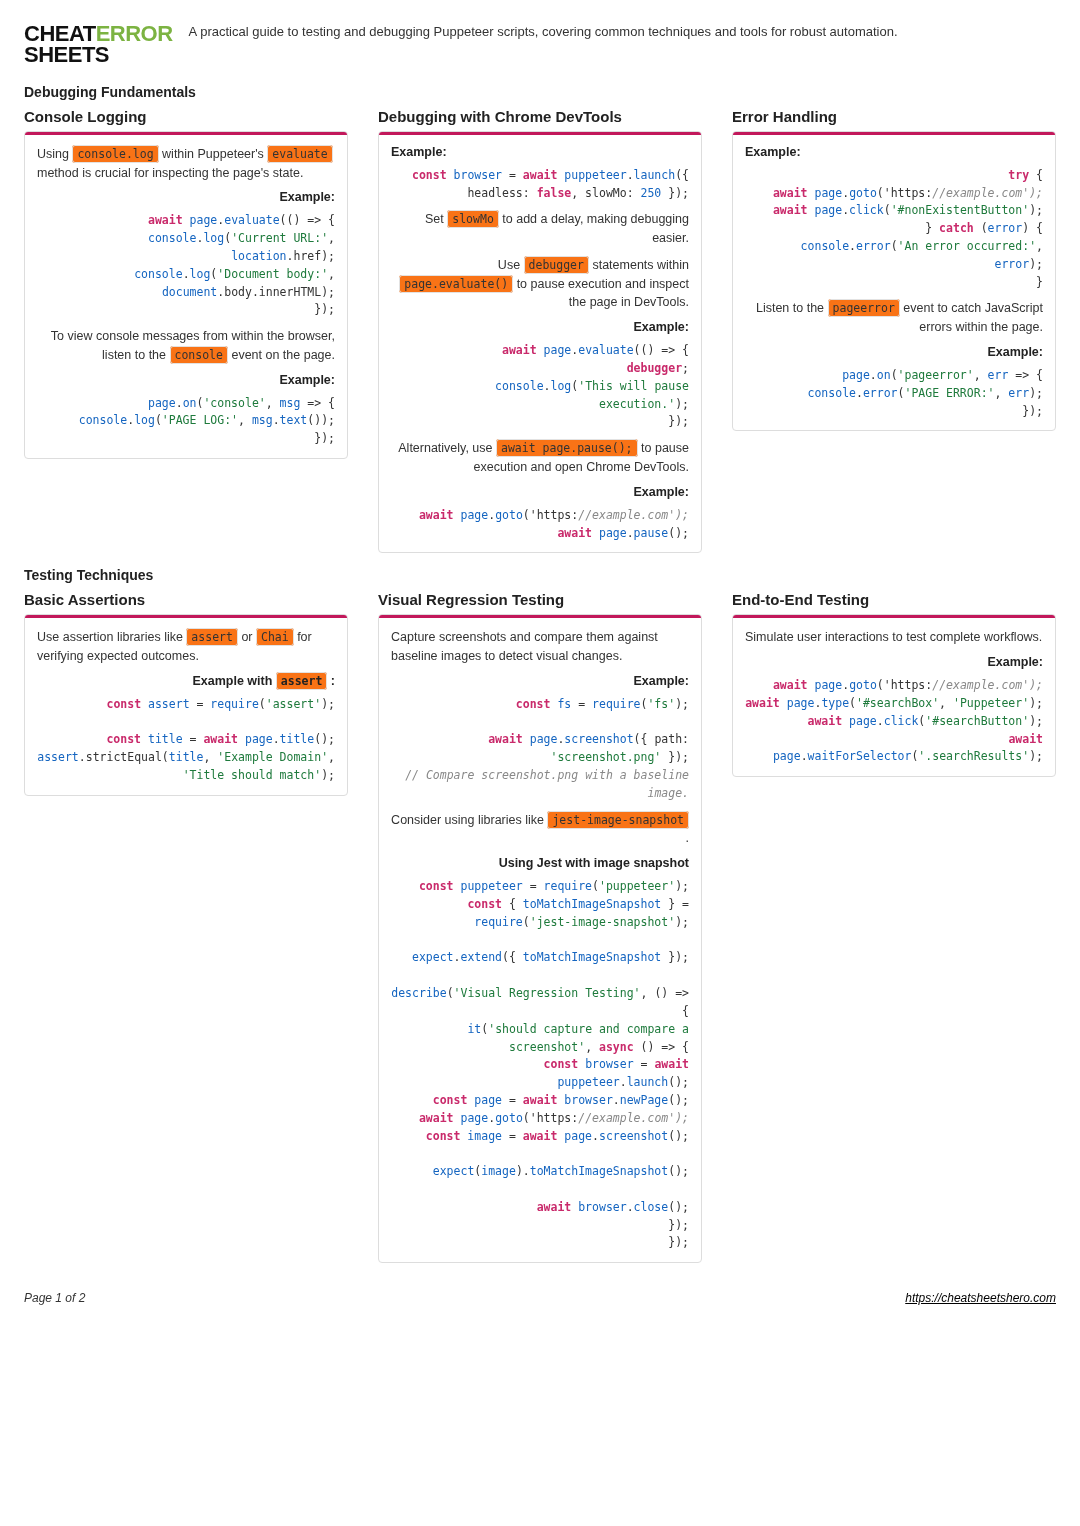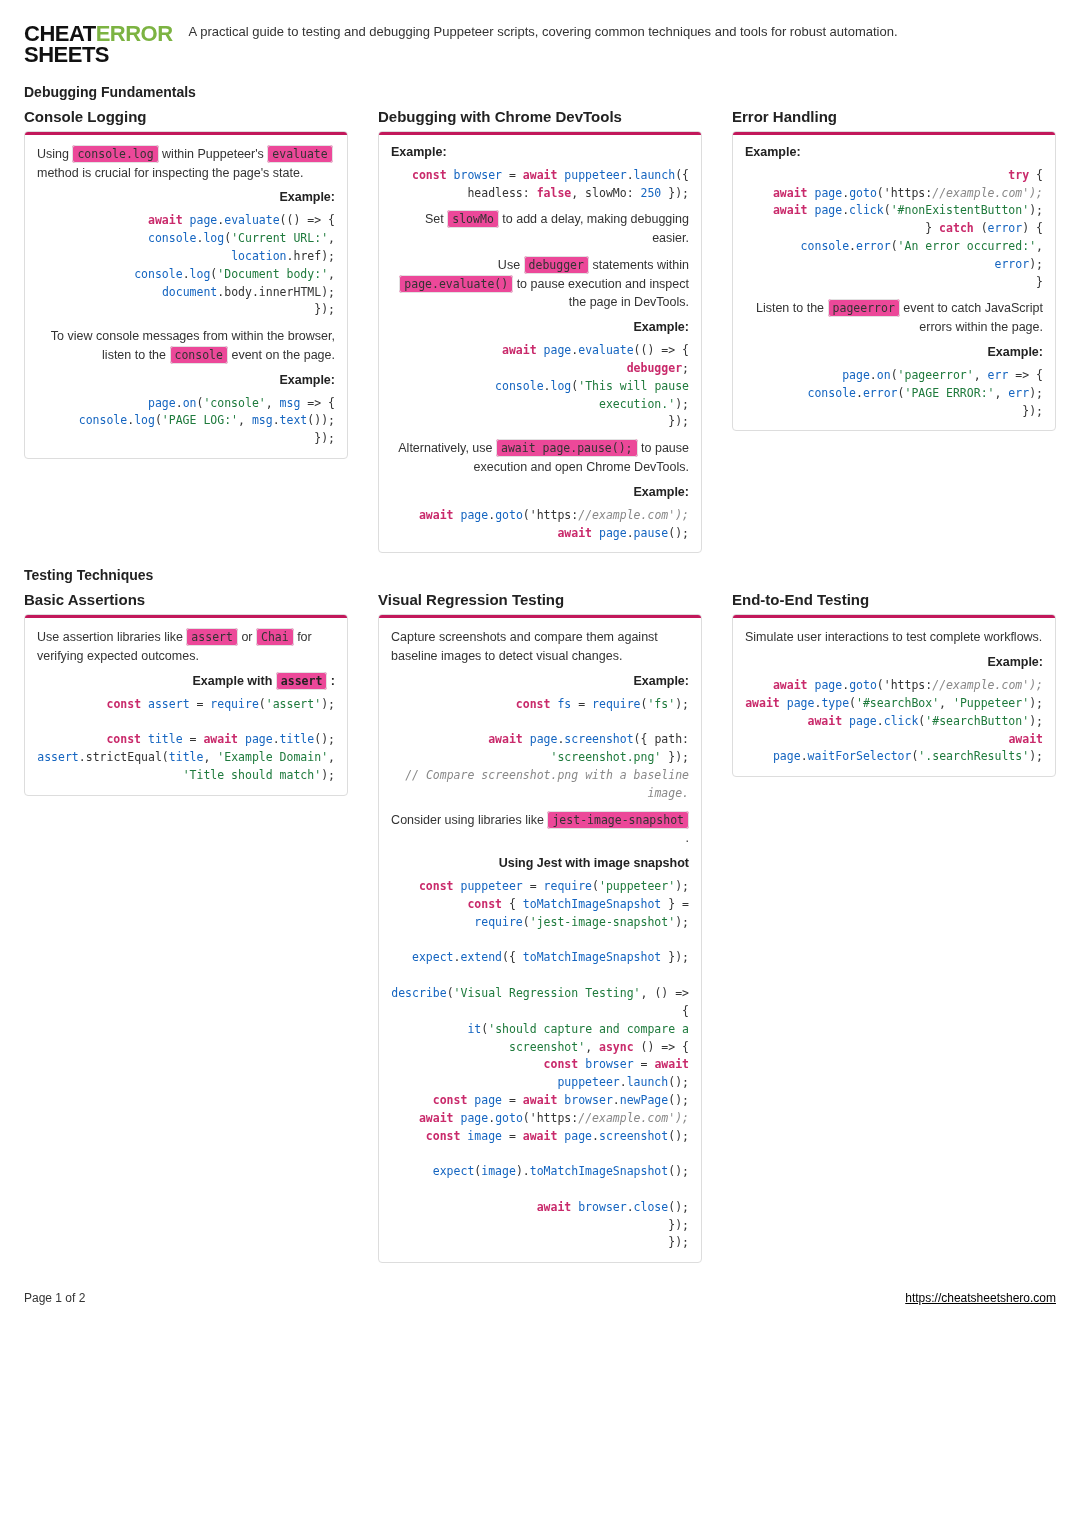--- a/index.html
+++ b/index.html
@@ -12,29 +12,29 @@
 .title-block p { font-size: 13px; color: #333; }
 h2.section { font-size: 14px; font-weight: 700; margin: 14px 0 8px 0; }
 .cols { display: grid; grid-template-columns: 1fr 1fr 1fr; gap: 30px; align-items: start; }
 .col h3 { font-size: 15px; font-weight: 600; margin-bottom: 6px; }
 .hr-accent { height: 3px; background: #C2185B; margin-bottom: 0; }
 .card { border: 1px solid #ddd; border-radius: 4px; overflow: hidden; }
 .card-body { padding: 10px 12px; }
 .card-body > * + * { margin-top: 8px; text-align: right; }
 p.text { font-size: 12.5px; line-height: 1.5; color: #333; }
 .label { font-weight: 700; font-size: 12.5px; }
-code.inline { font-family: ui-monospace, SFMono-Regular, Menlo, Consolas, monospace; font-size: 11.5px; background: #ec4899; border: 1px solid #e2e2e2; border-radius: 3px; padding: 1px 4px; }
+code.inline { font-family: ui-monospace, SFMono-Regular, Menlo, Consolas, monospace; font-size: 11.5px; background: #f97316; border: 1px solid #e2e2e2; border-radius: 3px; padding: 1px 4px; }
 pre.code { font-family: ui-monospace, SFMono-Regular, Menlo, Consolas, monospace; font-size: 11.5px; line-height: 1.55; white-space: pre-wrap; word-break: break-word; color: #333; }
 .tok-kw { color: #c92a6b; font-weight: 600; }
 .tok-str { color: #1e7a3c; }
 .tok-num { color: #1565c0; }
 .tok-id { color: #1565c0; }
 .tok-fn { color: #1565c0; }
 .tok-cm { color: #888; font-style: italic; }
-.footer { display: flex; justify-content: space-between; margin-top: 28px; font-size: 12px; color: #333; }
+.footer { display: flex; justify-content: space-between; margin-top: 28px; font-size: 12px; color: #333; font-style: italic; }
 .footer a { color: #000000; text-decoration: underline; }
 </style>
 </head>
 <body>
 
 <div class="header">
   <div class="logo">
     <div><span class="l1">CHEAT</span><span class="l2">ERROR</span></div>
     <div class="l1">SHEETS</div>
   </div>

